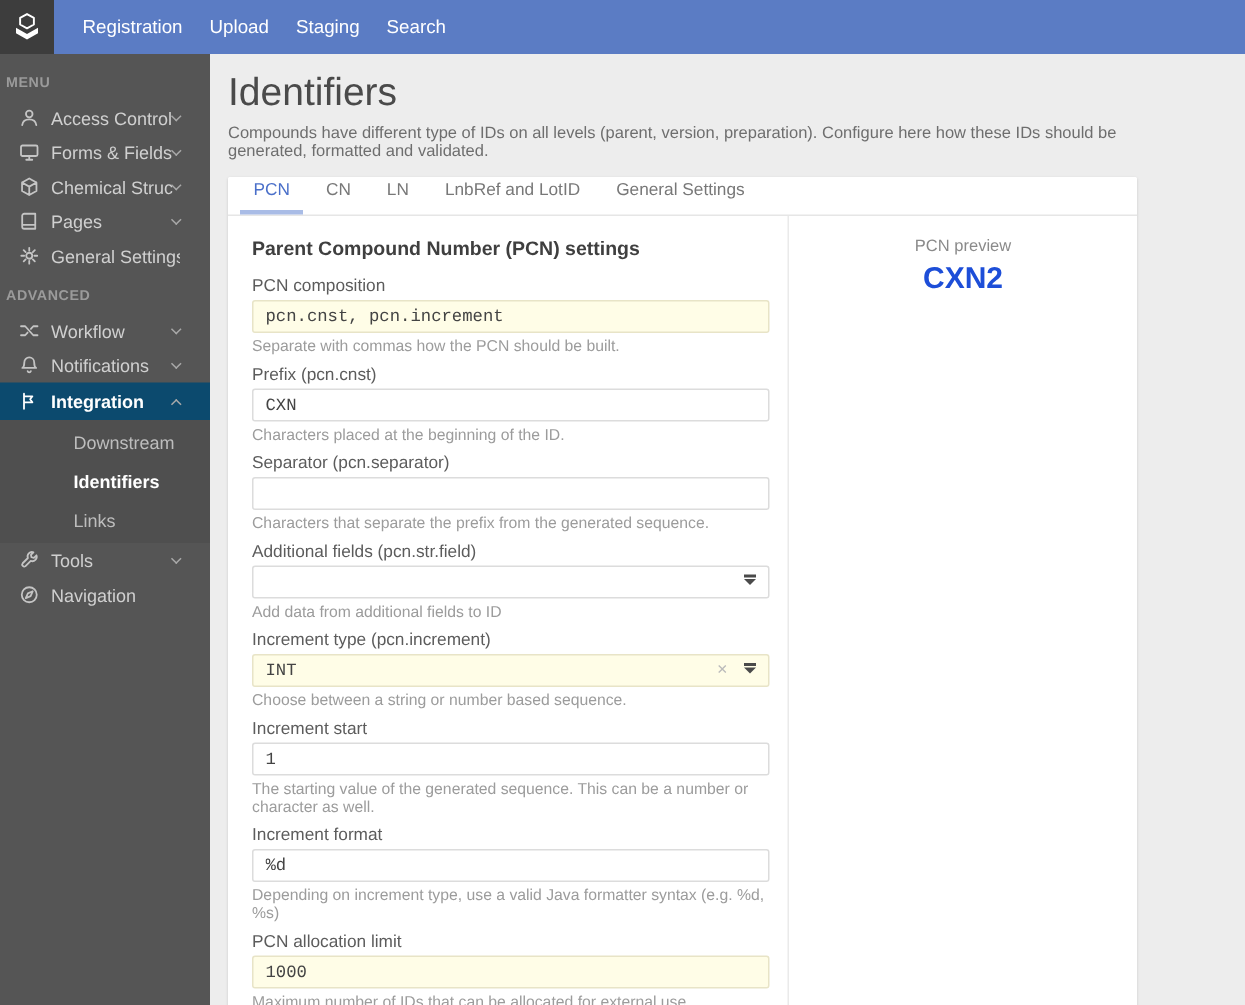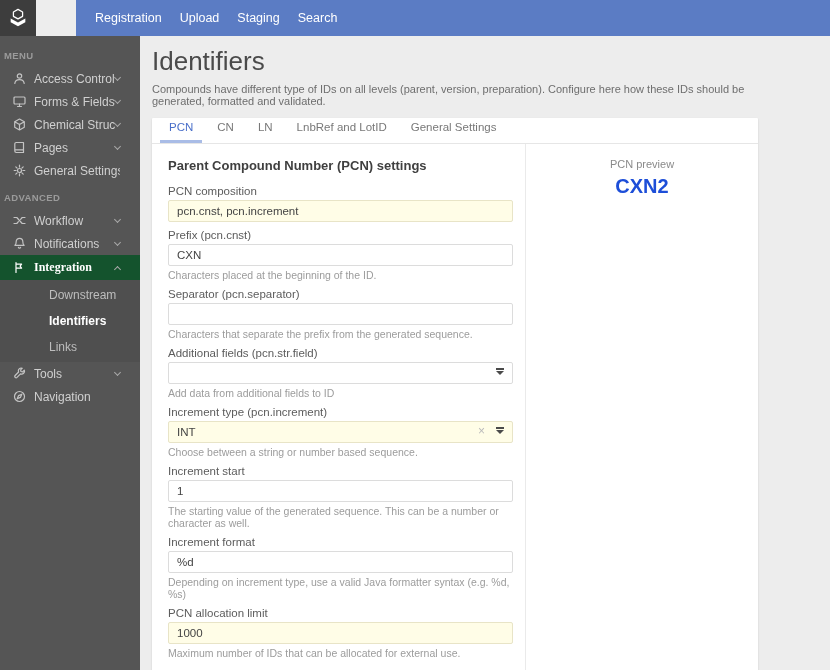--- a/index.html
+++ b/index.html
@@ -4,41 +4,41 @@
 <style>
   * { margin:0; padding:0; box-sizing:border-box; }
   html,body { width:830px; height:670px; overflow:hidden;
     font-family:"Liberation Sans","DejaVu Sans",sans-serif; background:#ededed; }
 
   
   .topbar { display:flex; height:36px; }
   .logo-box { width:36px; height:36px; background:#3d3d3d; display:flex;
     align-items:center; justify-content:center; flex:0 0 36px; }
   .topnav { flex:1; background:#5b7cc4; display:flex; align-items:center;
-    padding-left:10px;margin-left:40px; }
+    padding-left:10px; }
   .topnav-item { color:#fff; font-size:12.5px; font-weight:500;
     padding:0 9px; line-height:36px; cursor:pointer; }
 
   
   .shell { display:flex; height:634px; }
 
   
   .sidebar { width:140px; flex:0 0 140px; background:#555555; color:#d0d0d0;
     font-size:12px; padding-top:4px; }
   .side-sec { font-size:9.5px; font-weight:bold; letter-spacing:.4px;
     color:#9b9b9b; padding:10px 4px 6px; }
   .side-item { display:flex; align-items:center; height:23px; padding:0 20px 0 12px;
     cursor:pointer; }
   .side-item .ic { width:14px; height:14px; margin-right:8px; flex:0 0 14px;
     display:inline-flex; align-items:center; justify-content:center; }
   .side-item .lbl { flex:1; white-space:nowrap; overflow:hidden; }
   .chev { width:5px; height:5px; border-right:1.4px solid #a9a9a9;
     border-bottom:1.4px solid #a9a9a9; transform:rotate(45deg); margin-top:-3px; }
   .chev.up { transform:rotate(-135deg); margin-top:3px; }
-  .side-item.active { background:#14532d; color:#ffffff; font-weight:bold; height:25px;font-family:Liberation Serif, serif; }
+  .side-item.active { background:#0c4a6e; color:#ffffff; font-weight:bold; height:25px; }
   .submenu { background:#4f4f4f; padding:2px 13px; }
   .sub-item { display:block; padding:6px 14px 6px 36px; color:#bdbdbd; cursor:pointer; }
   .sub-item.active { color:#ffffff; font-weight:bold; }
 
   
   .main { flex:1; padding:10px 72px 0 12px; }
   .page-title { font-size:26px; font-weight:400; color:#4a4a4a; }
   .page-desc { font-size:11px; color:#6e6e6e; margin-top:6px; }
 
   .card { background:#fff; margin-top:11px; box-shadow:0 1px 2px rgba(0,0,0,.15);
@@ -53,21 +53,21 @@
   .preview-col { width:232px; flex:0 0 232px; text-align:center; padding-top:14px; }
   .preview-label { font-size:11px; color:#8a8a8a; }
   .preview-value { font-size:20px; font-weight:bold; color:#1d4ed8; margin-top:5px; }
 
   .section-title { font-size:13px; font-weight:bold; color:#3f3f3f; margin:2px 0 12px; }
   .field { margin-bottom:7px; }
   .flabel { display:block; font-size:11.5px; color:#5c5c5c; margin-bottom:3px; }
   .iwrap { position:relative; }
   .finput { width:100%; height:22px; border:1px solid #dcdcdc; border-radius:2px;
     padding:0 8px; font-size:11.5px; color:#444; background:#fff; outline:none;
-    font-family:Liberation Sans, sans-serif; }
+    font-family:Liberation Mono, monospace; }
   .finput.hl { background:#fffde7; border-color:#e8e4c7; }
   .fhelp { font-size:10.5px; color:#9c9c9c; margin-top:3px; line-height:12px; }
   .caret { position:absolute; right:9px; top:9px; width:0; height:0;
     border-left:4px solid transparent; border-right:4px solid transparent;
     border-top:4px solid #4a4a4a; pointer-events:none; }
   .caret::after { content:""; position:absolute; left:-4px; top:-7px; width:8px;
     height:2px; background:#4a4a4a; }
   .clear-x { position:absolute; right:28px; top:3px; font-size:12px; color:#bbb;
     cursor:pointer; }
 
@@ -225,20 +225,21 @@
 
       <div class="card-body">
         <div class="form-col">
           <h2 class="section-title">Parent Compound Number (PCN) settings</h2>
 
           <div class="field">
             <label class="flabel">PCN composition</label>
             <div class="iwrap">
               <input class="finput hl" value="pcn.cnst, pcn.increment" style="">
             </div>
+            <div class="fhelp">Separate with commas how the PCN should be built.</div>
           </div>
 
           <div class="field">
             <label class="flabel">Prefix (pcn.cnst)</label>
             <div class="iwrap">
               <input class="finput" value="CXN" style="">
             </div>
             <div class="fhelp">Characters placed at the beginning of the ID.</div>
           </div>
 

